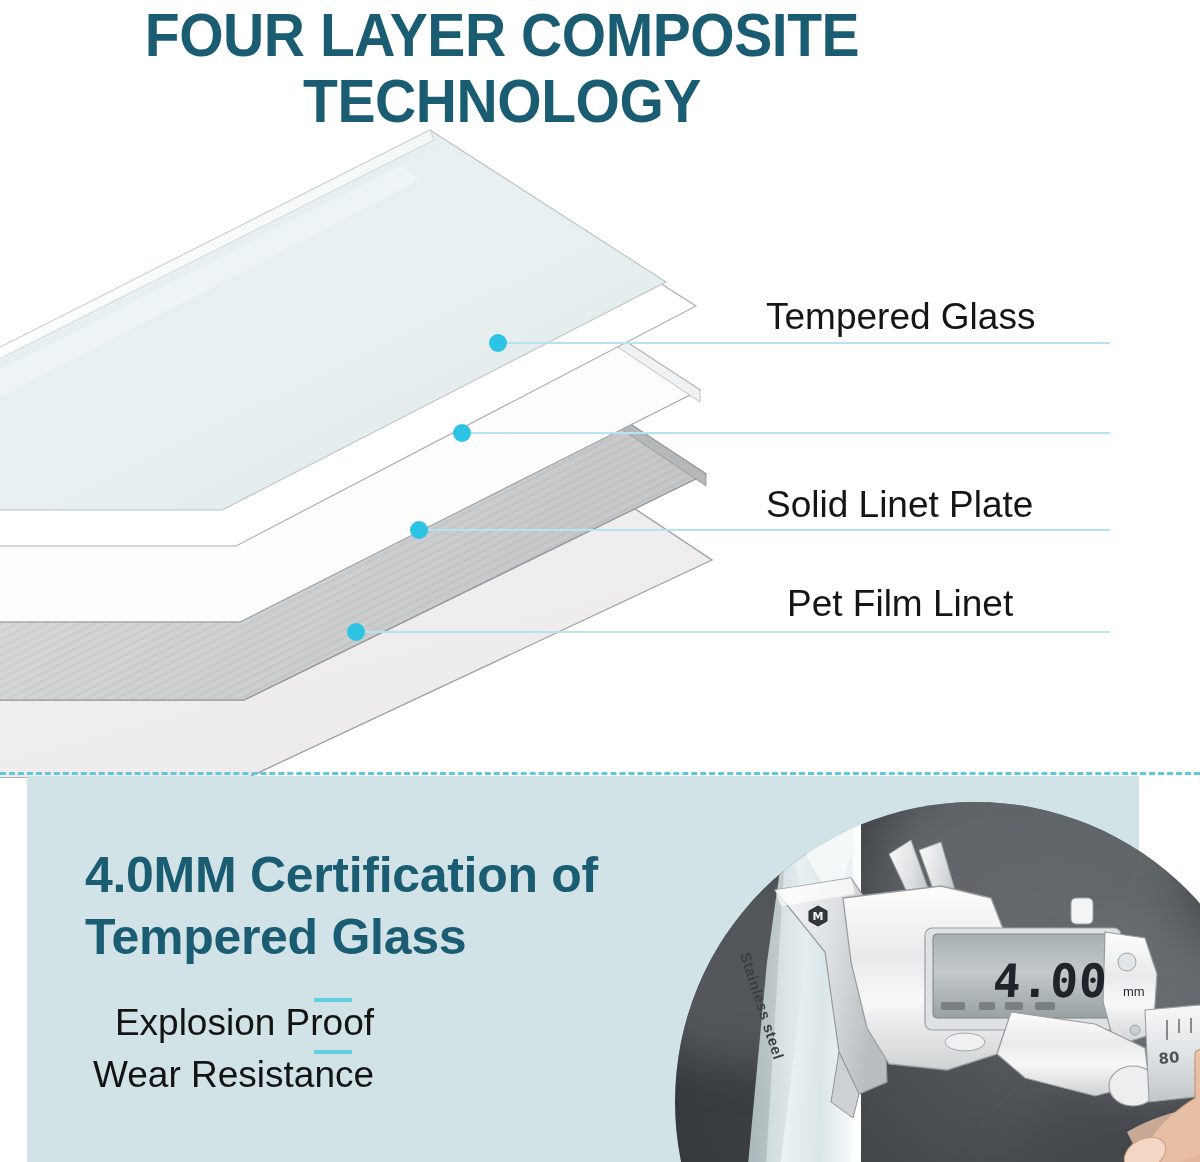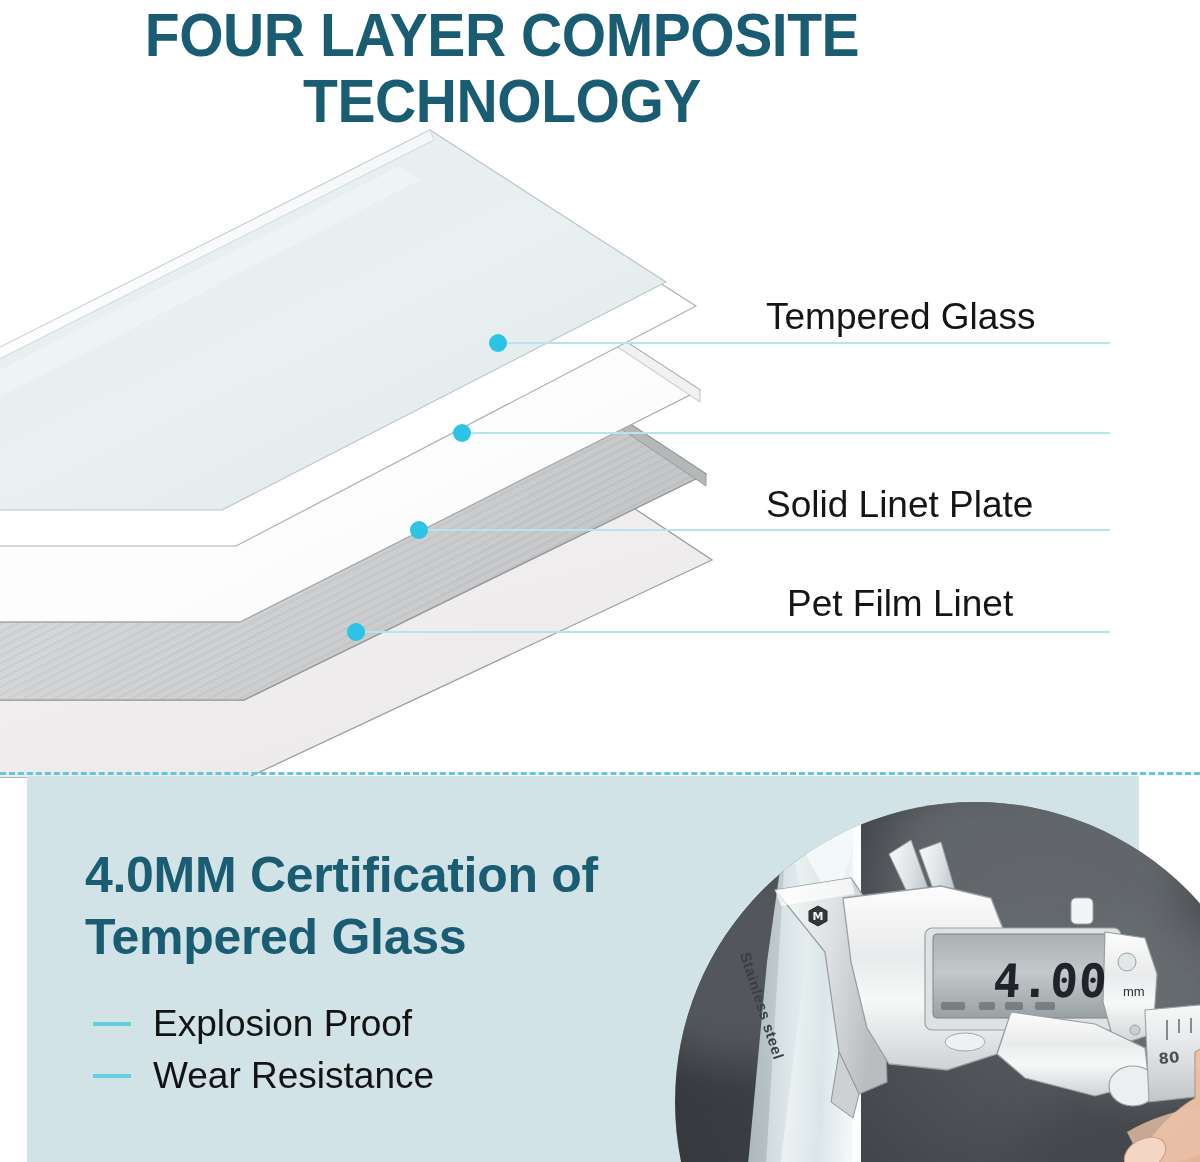--- a/index.html
+++ b/index.html
@@ -61,21 +61,21 @@
   }
   #bottom-heading{
     position:absolute;left:58px;top:68px;width:700px;
     color:#1a5c72;font-weight:bold;font-size:50px;line-height:62px;
     letter-spacing:-0.3px;
   }
   #bullets{
     position:absolute;left:66px;top:222px;
   }
   .bullet-row{
-    display:flex;align-items:center;height:52px;
+    display:flex;align-items:flex-end;height:52px;flex-direction:column;
   }
   .bullet-dash{
     width:38px;height:4px;background:#64cfe0;margin-right:22px;flex:none;
   }
   .bullet-text{
     color:#131313;font-size:37px;white-space:nowrap;
   }
 
   
   #photo-circle{

